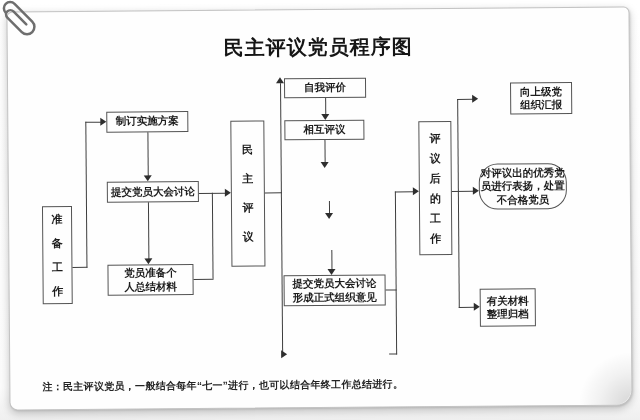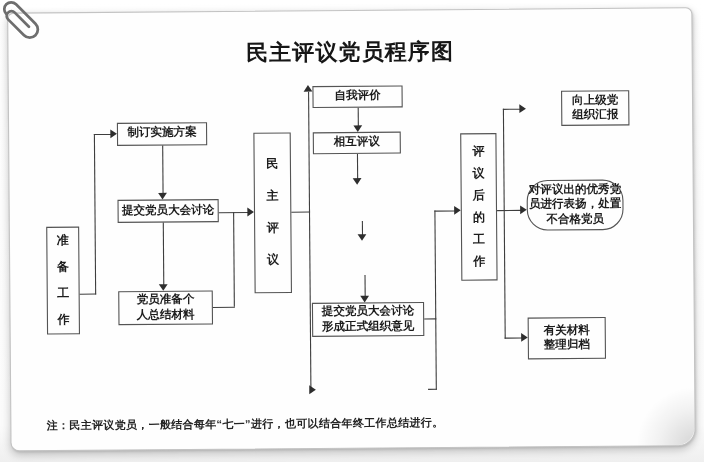--- a/index.html
+++ b/index.html
@@ -77,21 +77,21 @@
 议
 后
 的
 工
 作</div>
         <div class="node" style="left: 470px; top: 74px; width: 62px; height: 32px; margin-left: 32px;">向上级党
 组织汇报</div>
         <div class="node" style="left: 470px; top: 155px; width: 88px; height: 46px; border-radius: 19px;">对评议出的优秀党
 员进行表扬，处置
 不合格党员</div>
-        <div class="node" style="left: 470px; top: 280px; width: 71px; height: 38px;">有关材料
+        <div class="node" style="left: 470px; top: 280px; width: 56px; height: 38px;">有关材料
 整理归档</div>
         <div class="seg" style="left: 63px; top: 255px; width: 15px; height: 1px;"></div>
         <div class="seg" style="left: 77px; top: 110px; width: 1px; height: 146px;"></div>
         <div class="seg" style="left: 77px; top: 110px; width: 16px; height: 1px;"></div>
         <div class="seg" style="left: 139px; top: 121px; width: 1px; height: 44px;"></div>
         <div class="seg" style="left: 139px; top: 191px; width: 1px; height: 57px;"></div>
         <div class="seg" style="left: 190px; top: 182px; width: 27px; height: 1px;"></div>
         <div class="seg" style="left: 203px; top: 182px; width: 1px; height: 86px;"></div>
         <div class="seg" style="left: 184px; top: 268px; width: 20px; height: 1px;"></div>
         <div class="seg" style="left: 256px; top: 182px; width: 17px; height: 1px;"></div>

